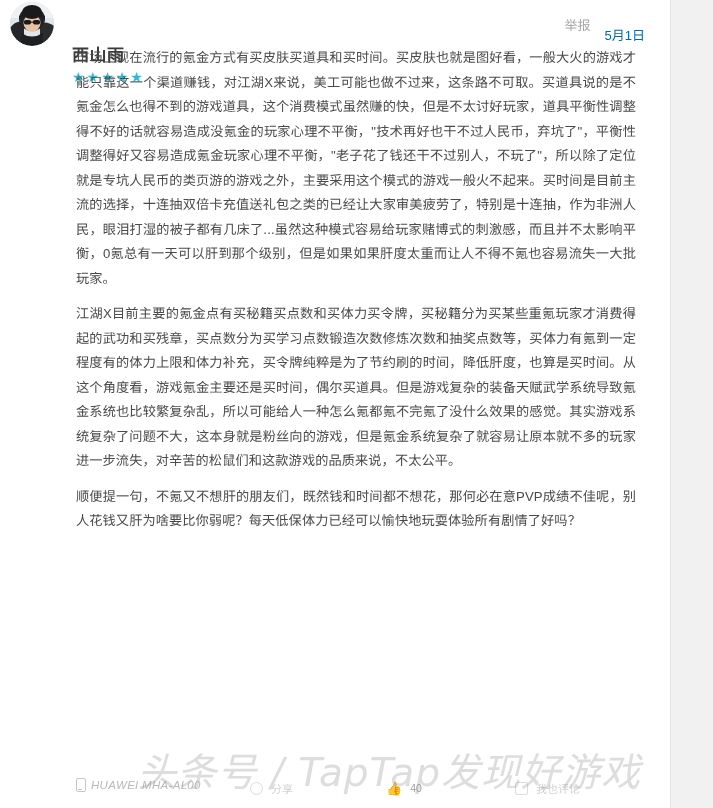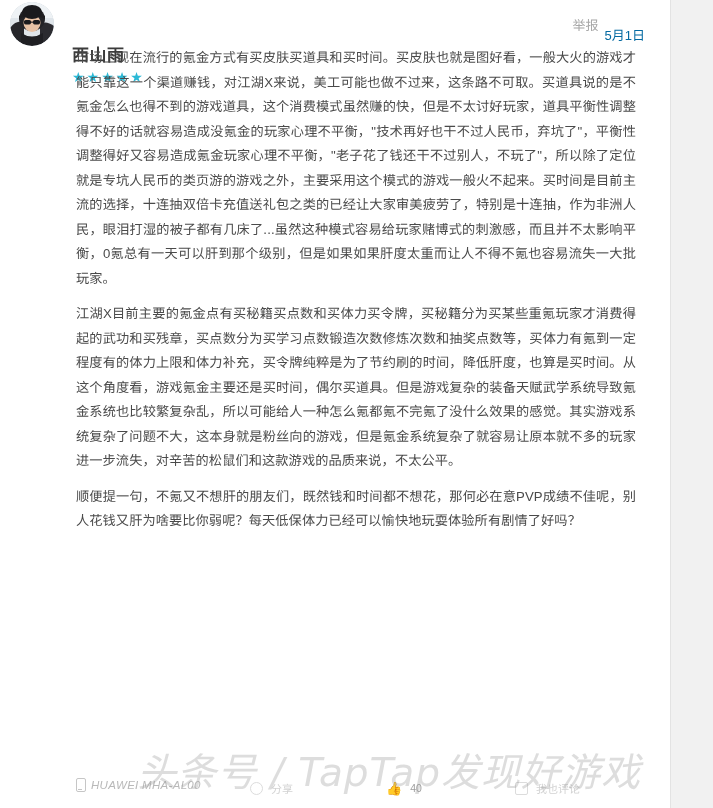--- a/index.html
+++ b/index.html
@@ -83,21 +83,21 @@
     line-height: 16px;
   }
   .star { color: #2cb9d6; }
 
   .header-right {
     position: absolute;
     right: 26px;
     top: 4px;
     display: flex;
     align-items: center;
-    gap: 6px;
+    gap: 14px;
     font-size: 13px;
     color: #a8a8a8;
   }
   .report-link { color: #a8a8a8; }
   .post-date { color: #0369a1; margin-top: 21px; }
 
   
   .review-body {
     position: absolute;
     top: 46px;

